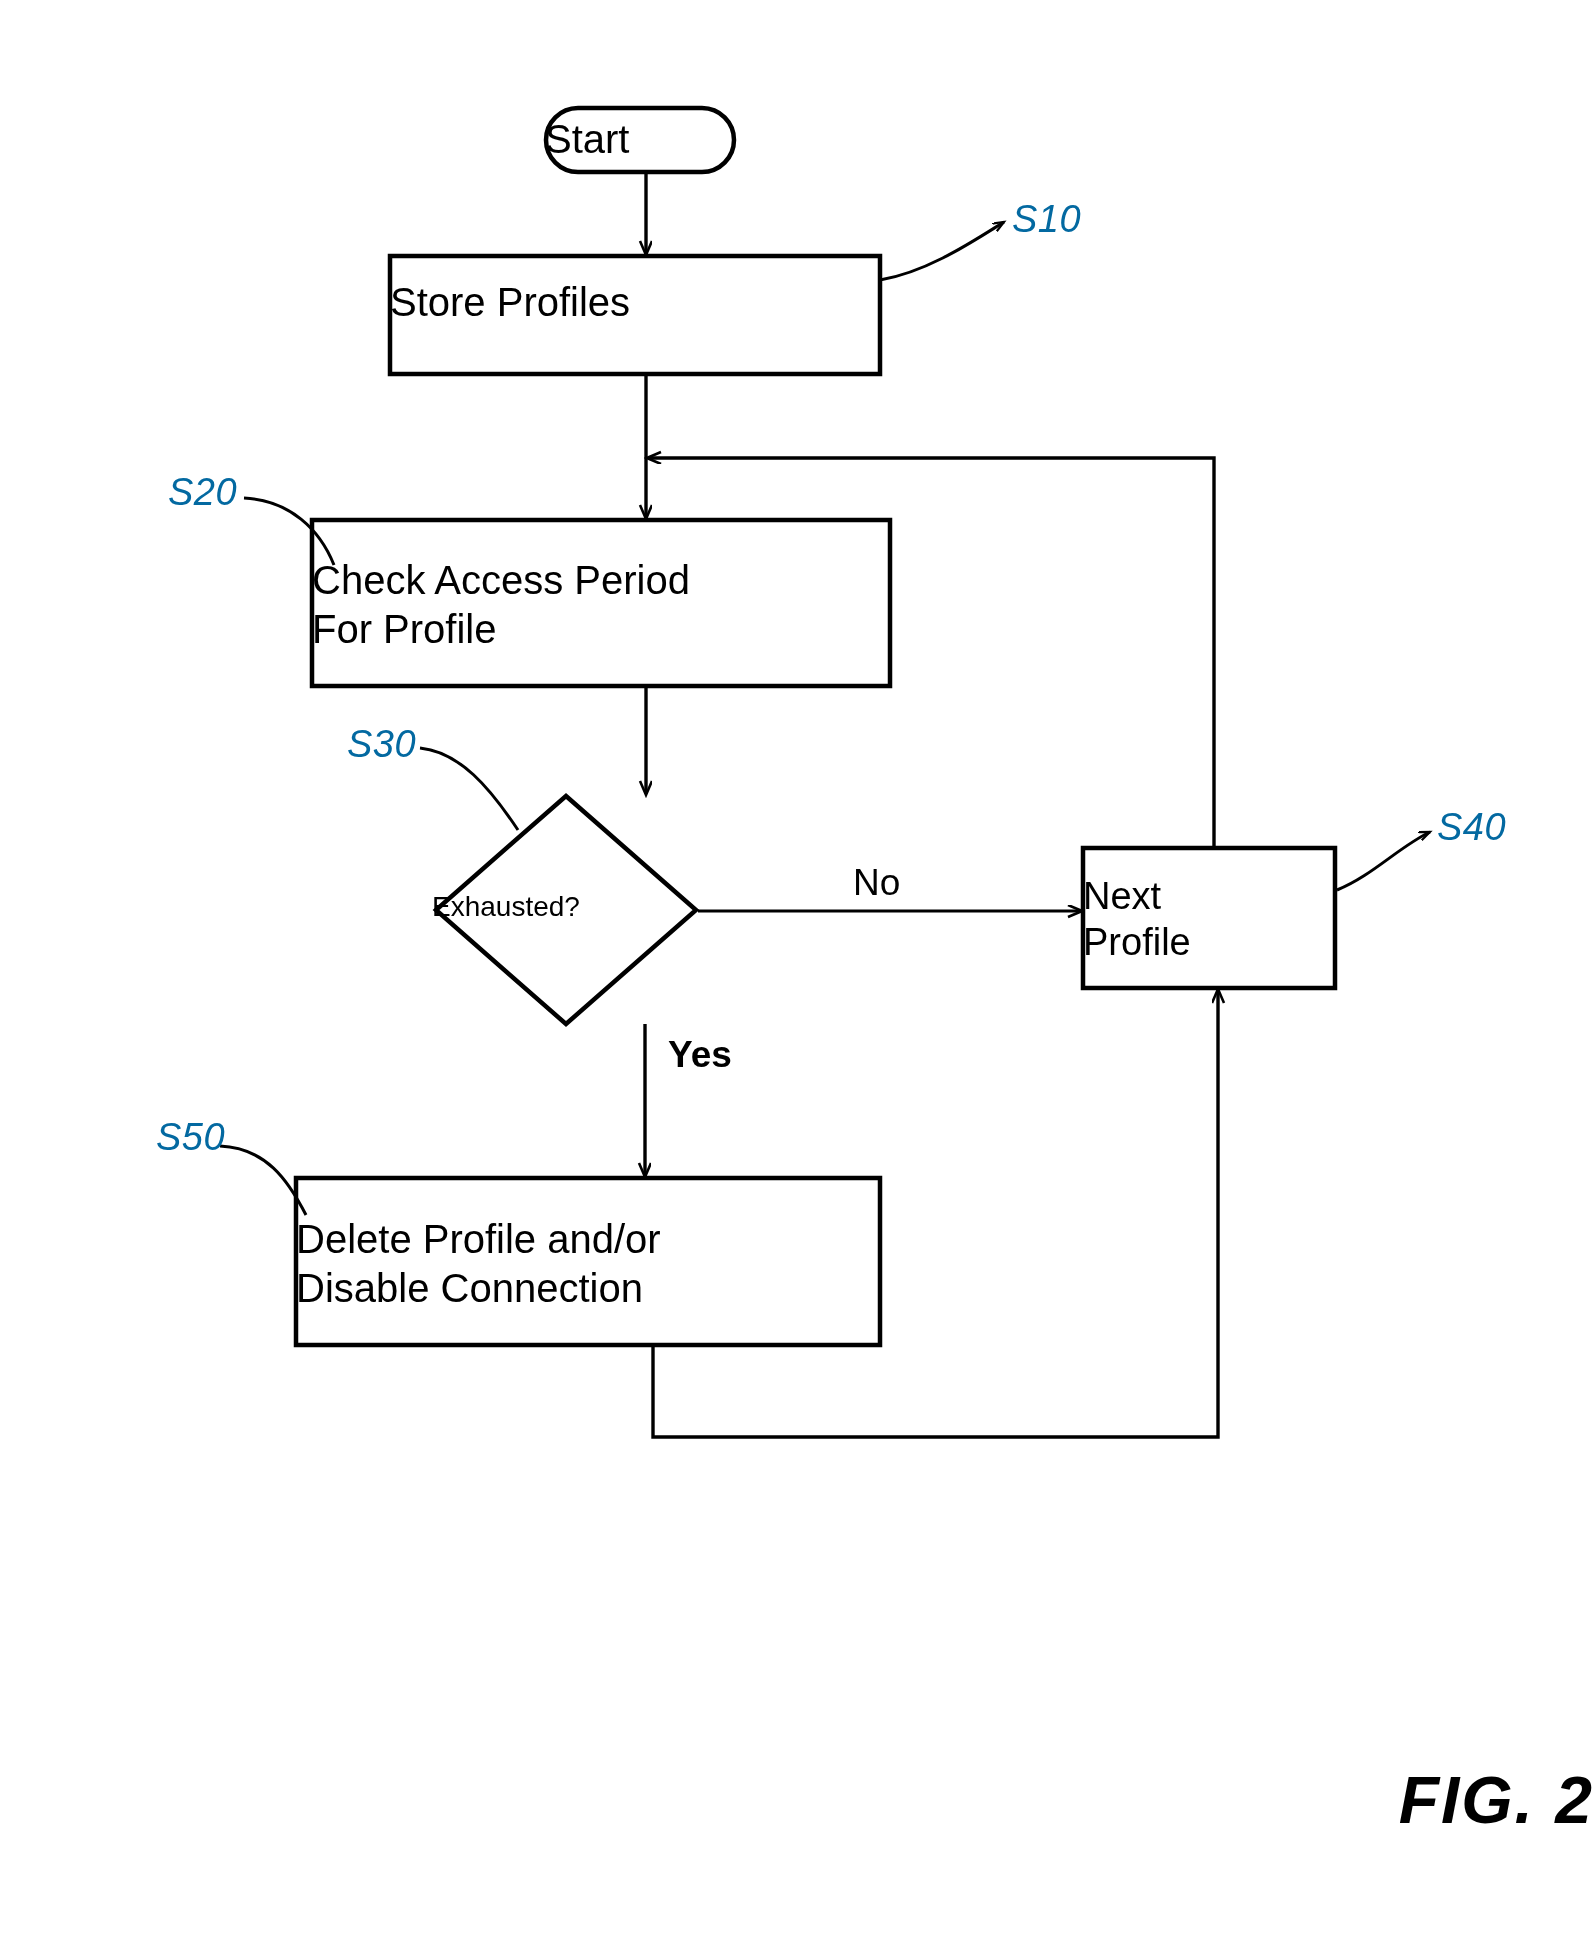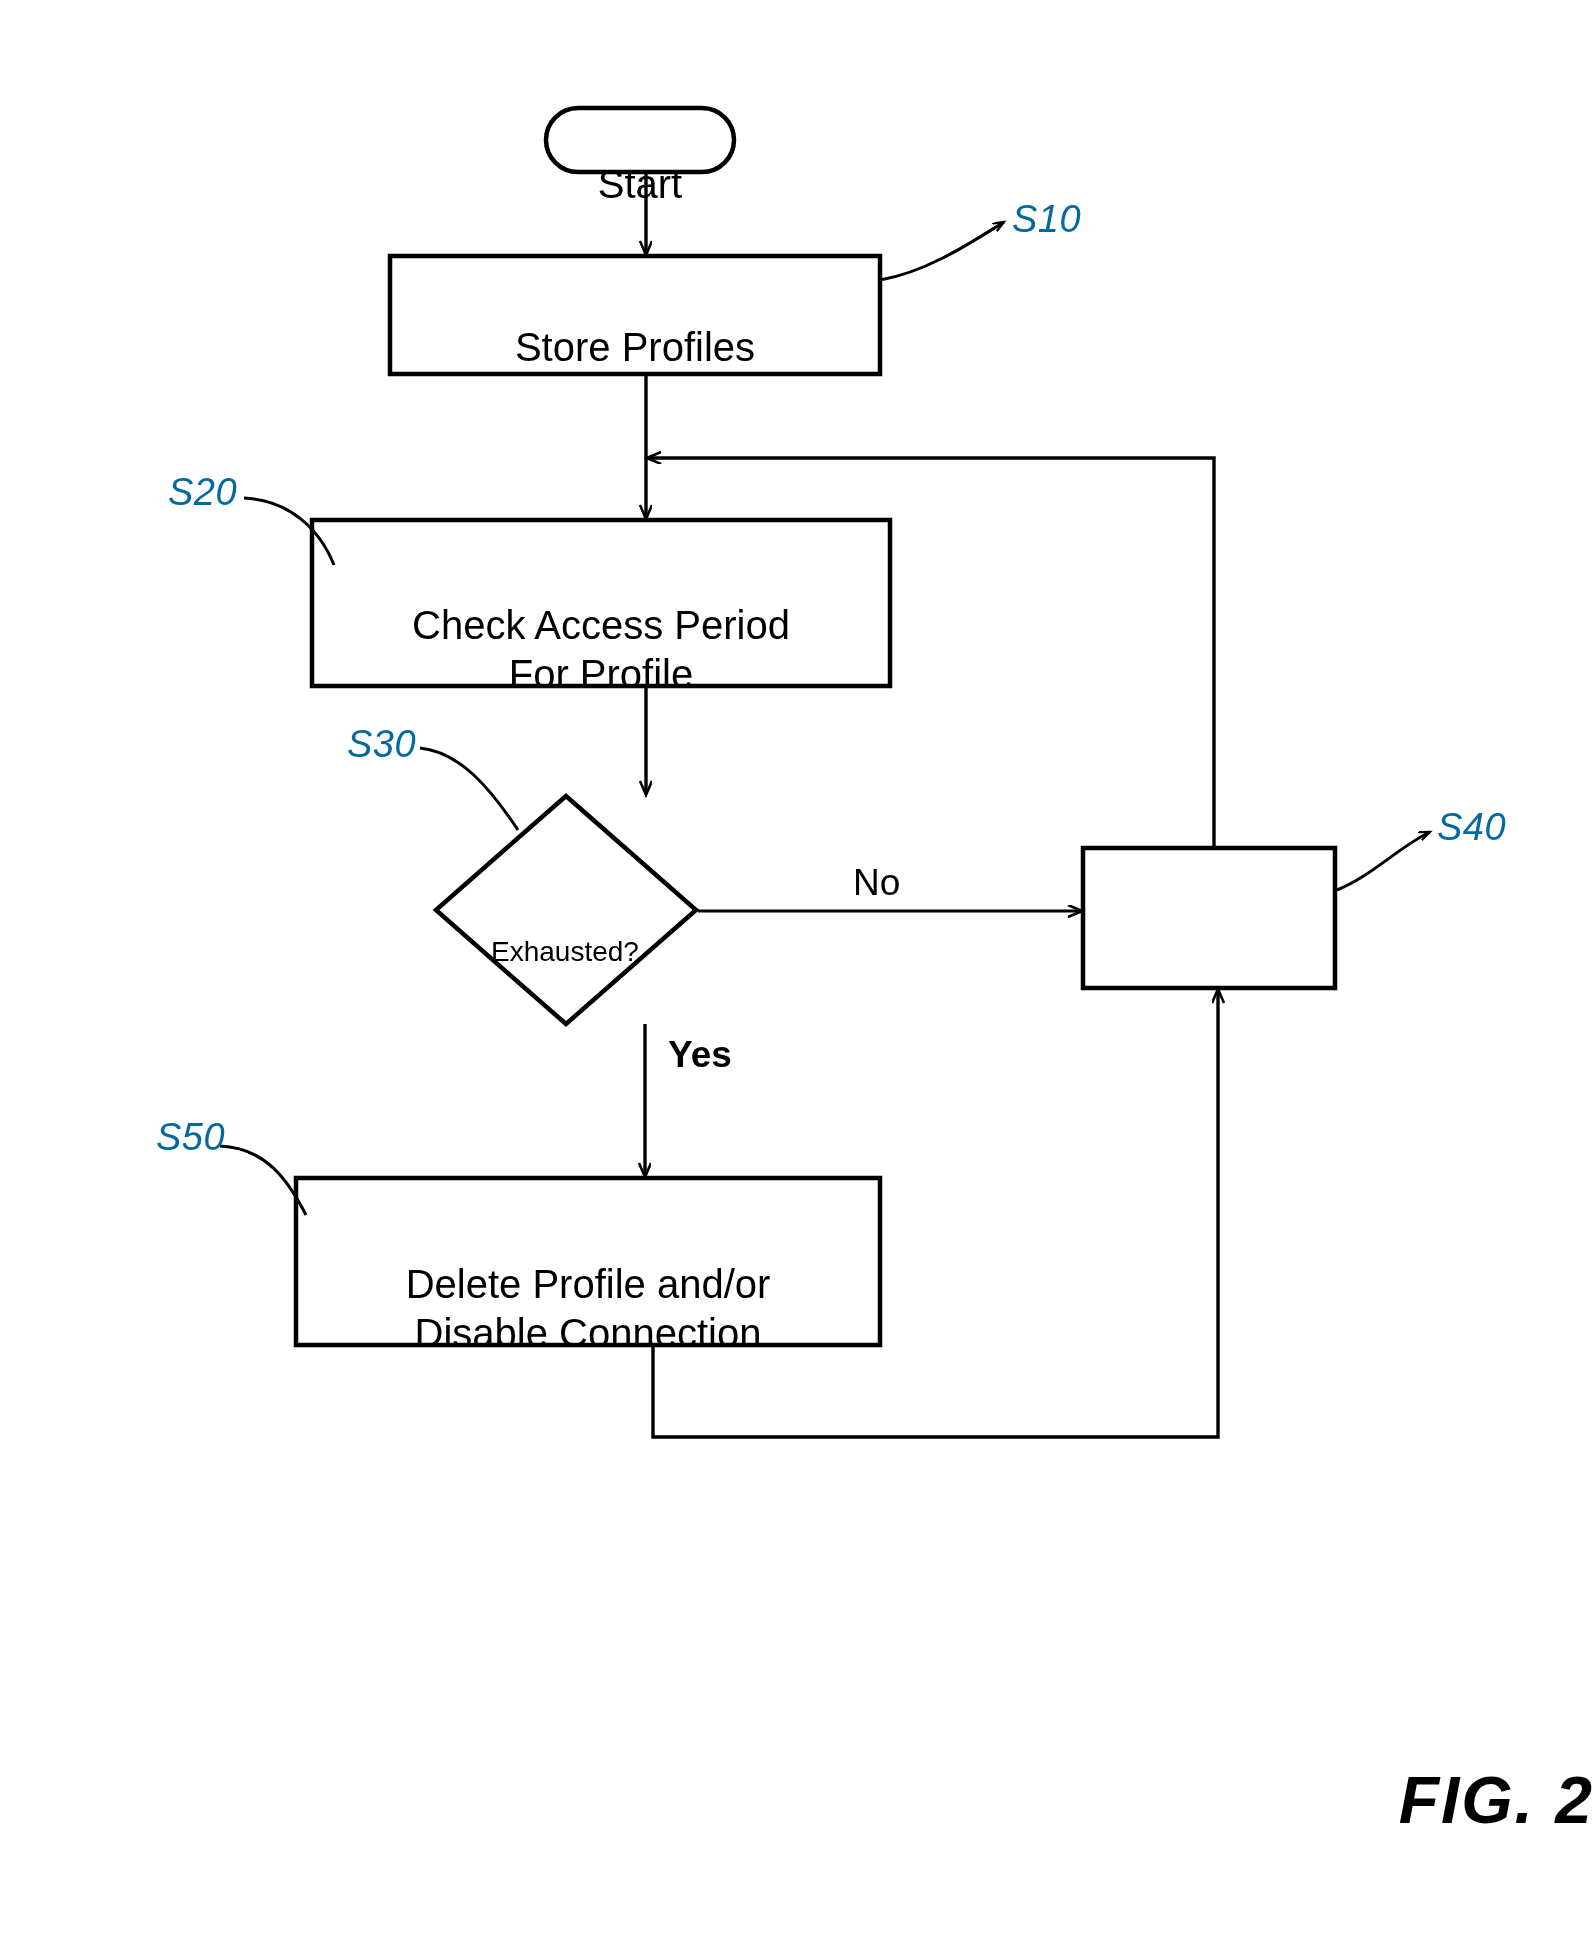--- a/index.html
+++ b/index.html
@@ -19,25 +19,24 @@
     position: absolute;
     left: 0;
     top: 0;
     width: 1594px;
     height: 1948px;
   }
   .node-label {
     position: absolute;
     color: #000000;
     font-family: "Liberation Sans", sans-serif;
-    text-align: center;
+    text-align: left;
     line-height: 1.22;
     white-space: pre-line;
     pointer-events: none;
-    margin-top: 45px;
   }
   .ref-label {
     position: absolute;
     color: #0369a1;
     font-family: "Liberation Sans", sans-serif;
     font-style: italic;
     font-size: 38px;
     letter-spacing: 0.5px;
     white-space: nowrap;
   }
@@ -161,20 +160,22 @@
 
   <div class="node-label" id="start-text">Start</div>
 
   <div class="node-label" id="s10-text">Store Profiles</div>
 
   <div class="node-label" id="s20-text">Check Access Period
 For Profile</div>
 
   <div class="node-label" id="s30-text">Exhausted?</div>
 
+  <div class="node-label" id="s40-text">Next
+Profile</div>
 
   <div class="node-label" id="s50-text">Delete Profile and/or
 Disable Connection</div>
 
   <div class="ref-label" id="ref-s10">S10</div>
 
   <div class="ref-label" id="ref-s20">S20</div>
 
   <div class="ref-label" id="ref-s30">S30</div>
 

